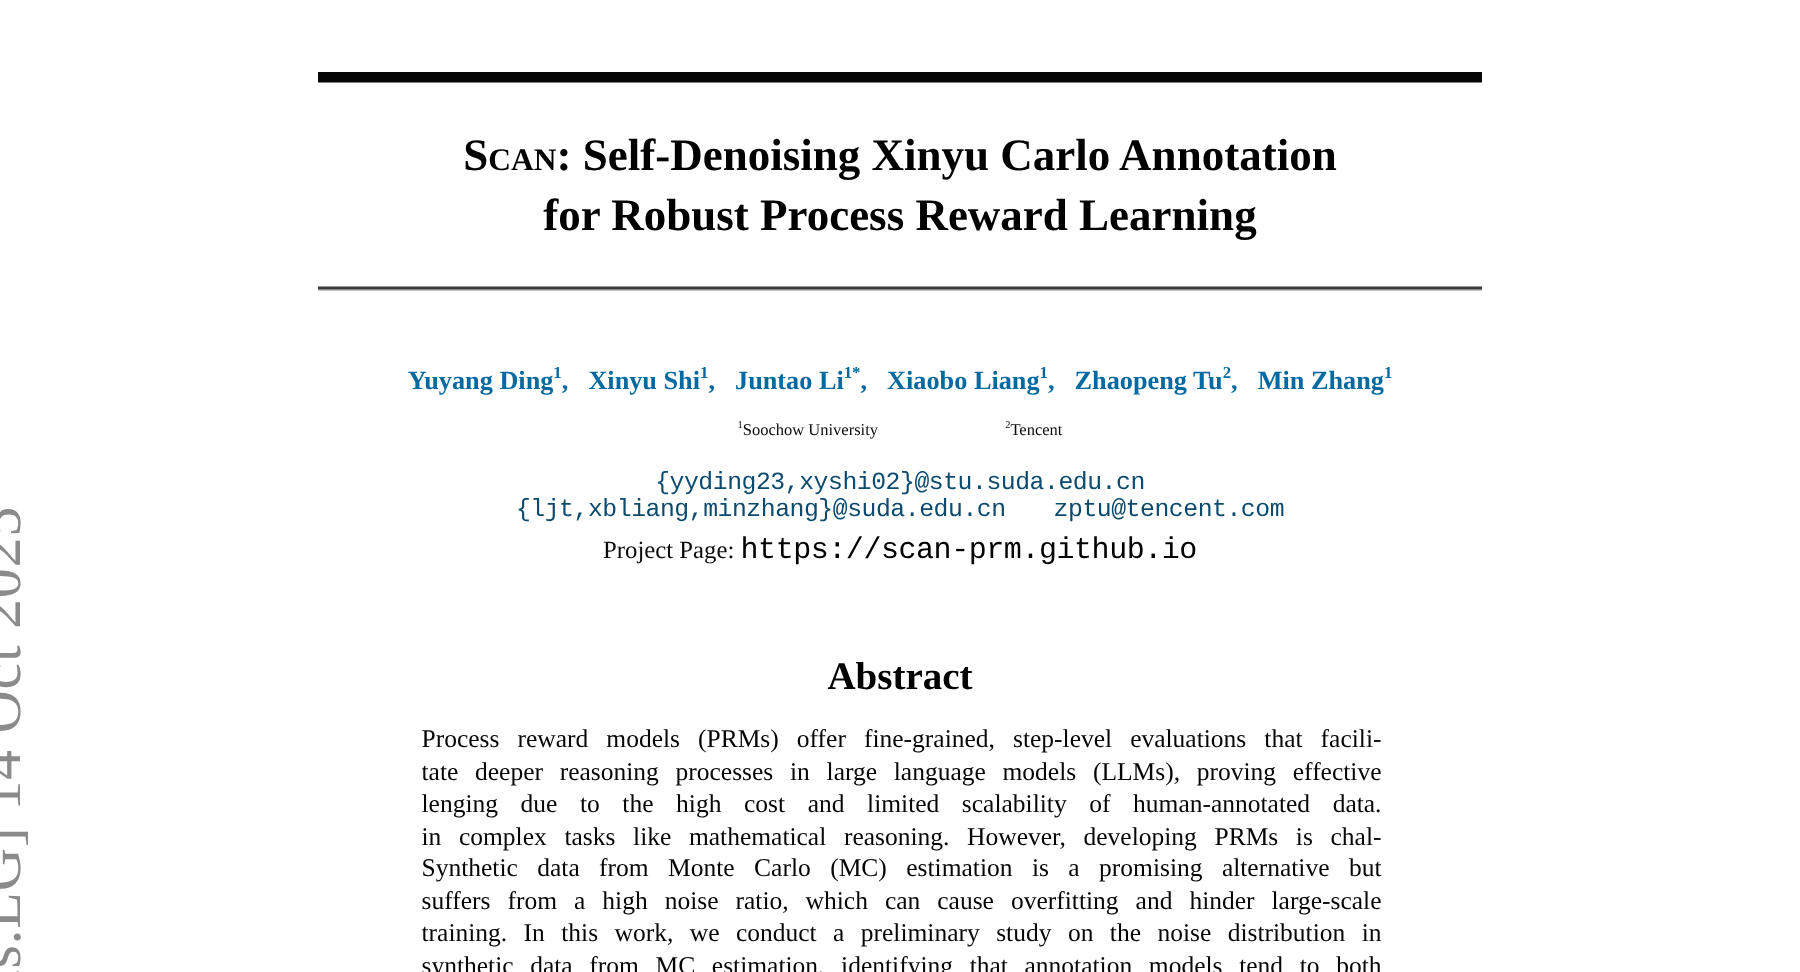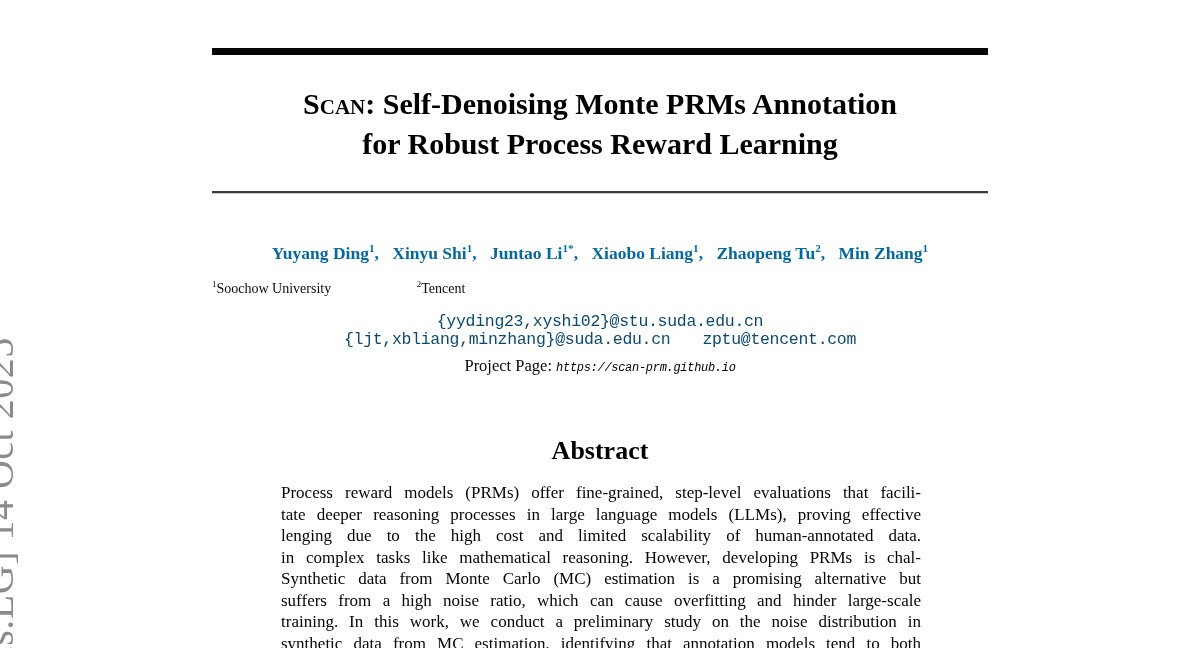--- a/index.html
+++ b/index.html
@@ -64,21 +64,22 @@
     white-space: nowrap;
   }
   .author { margin-right: 9px; }
   .author:last-child { margin-right: 0; }
   sup { font-size: 64%; vertical-align: super; line-height: 0; font-weight: inherit; }
 
   .affils {
     position: absolute;
     left: 212px; top: 281px;
     width: 776px;
-    font-size: 14px;
+    text-align: center;
+    font-size: 11px;
   }
   .affil-gap { margin-left: 82px; }
 
   .mono { font-family: "Liberation Mono", "DejaVu Sans Mono", monospace; }
 
   .email-line1, .email-line2 {
     position: absolute;
     left: 212px;
     width: 776px;
     text-align: center;
@@ -92,21 +93,21 @@
   .email-gap { margin-left: 32px; font-family: Liberation Mono, monospace; }
 
   .project-line {
     position: absolute;
     left: 212px; top: 356px;
     width: 776px;
     text-align: center;
     font-size: 16.5px;
     white-space: nowrap;
   }
-  .project-url { font-size: 12px; letter-spacing: -0.3px; color: #000; text-decoration: none; font-style: italic; }
+  .project-url { font-size: 20px; letter-spacing: -0.3px; color: #000; text-decoration: none; }
 
   .abstract-heading {
     position: absolute;
     left: 212px; top: 436px;
     width: 776px;
     text-align: center;
     font-weight: 700;
     font-size: 26px;
     color: #000;
   }
@@ -130,21 +131,21 @@
 </head>
 <body>
 
 <div class="page">
 
   <div class="watermark">cs.LG] 14 Oct 2025</div>
 
   <div class="rule-thick"></div>
 
   <div class="title-block">
-    <div><span class="smallcaps">Scan</span><span>: Self-Denoising Monte PRMs Annotation</span></div>
+    <div><span class="smallcaps">Scan</span><span>: Self-Denoising Xinyu Carlo Annotation</span></div>
     <div>for Robust Process Reward Learning</div>
   </div>
 
   <div class="rule-thin"></div>
 
   <div class="authors">
     <span class="author"><span>Yuyang Ding</span><sup>1</sup><span>,</span></span>
     <span class="author"><span>Xinyu Shi</span><sup>1</sup><span>,</span></span>
     <span class="author"><span>Juntao Li</span><sup>1*</sup><span>,</span></span>
     <span class="author"><span>Xiaobo Liang</span><sup>1</sup><span>,</span></span>

